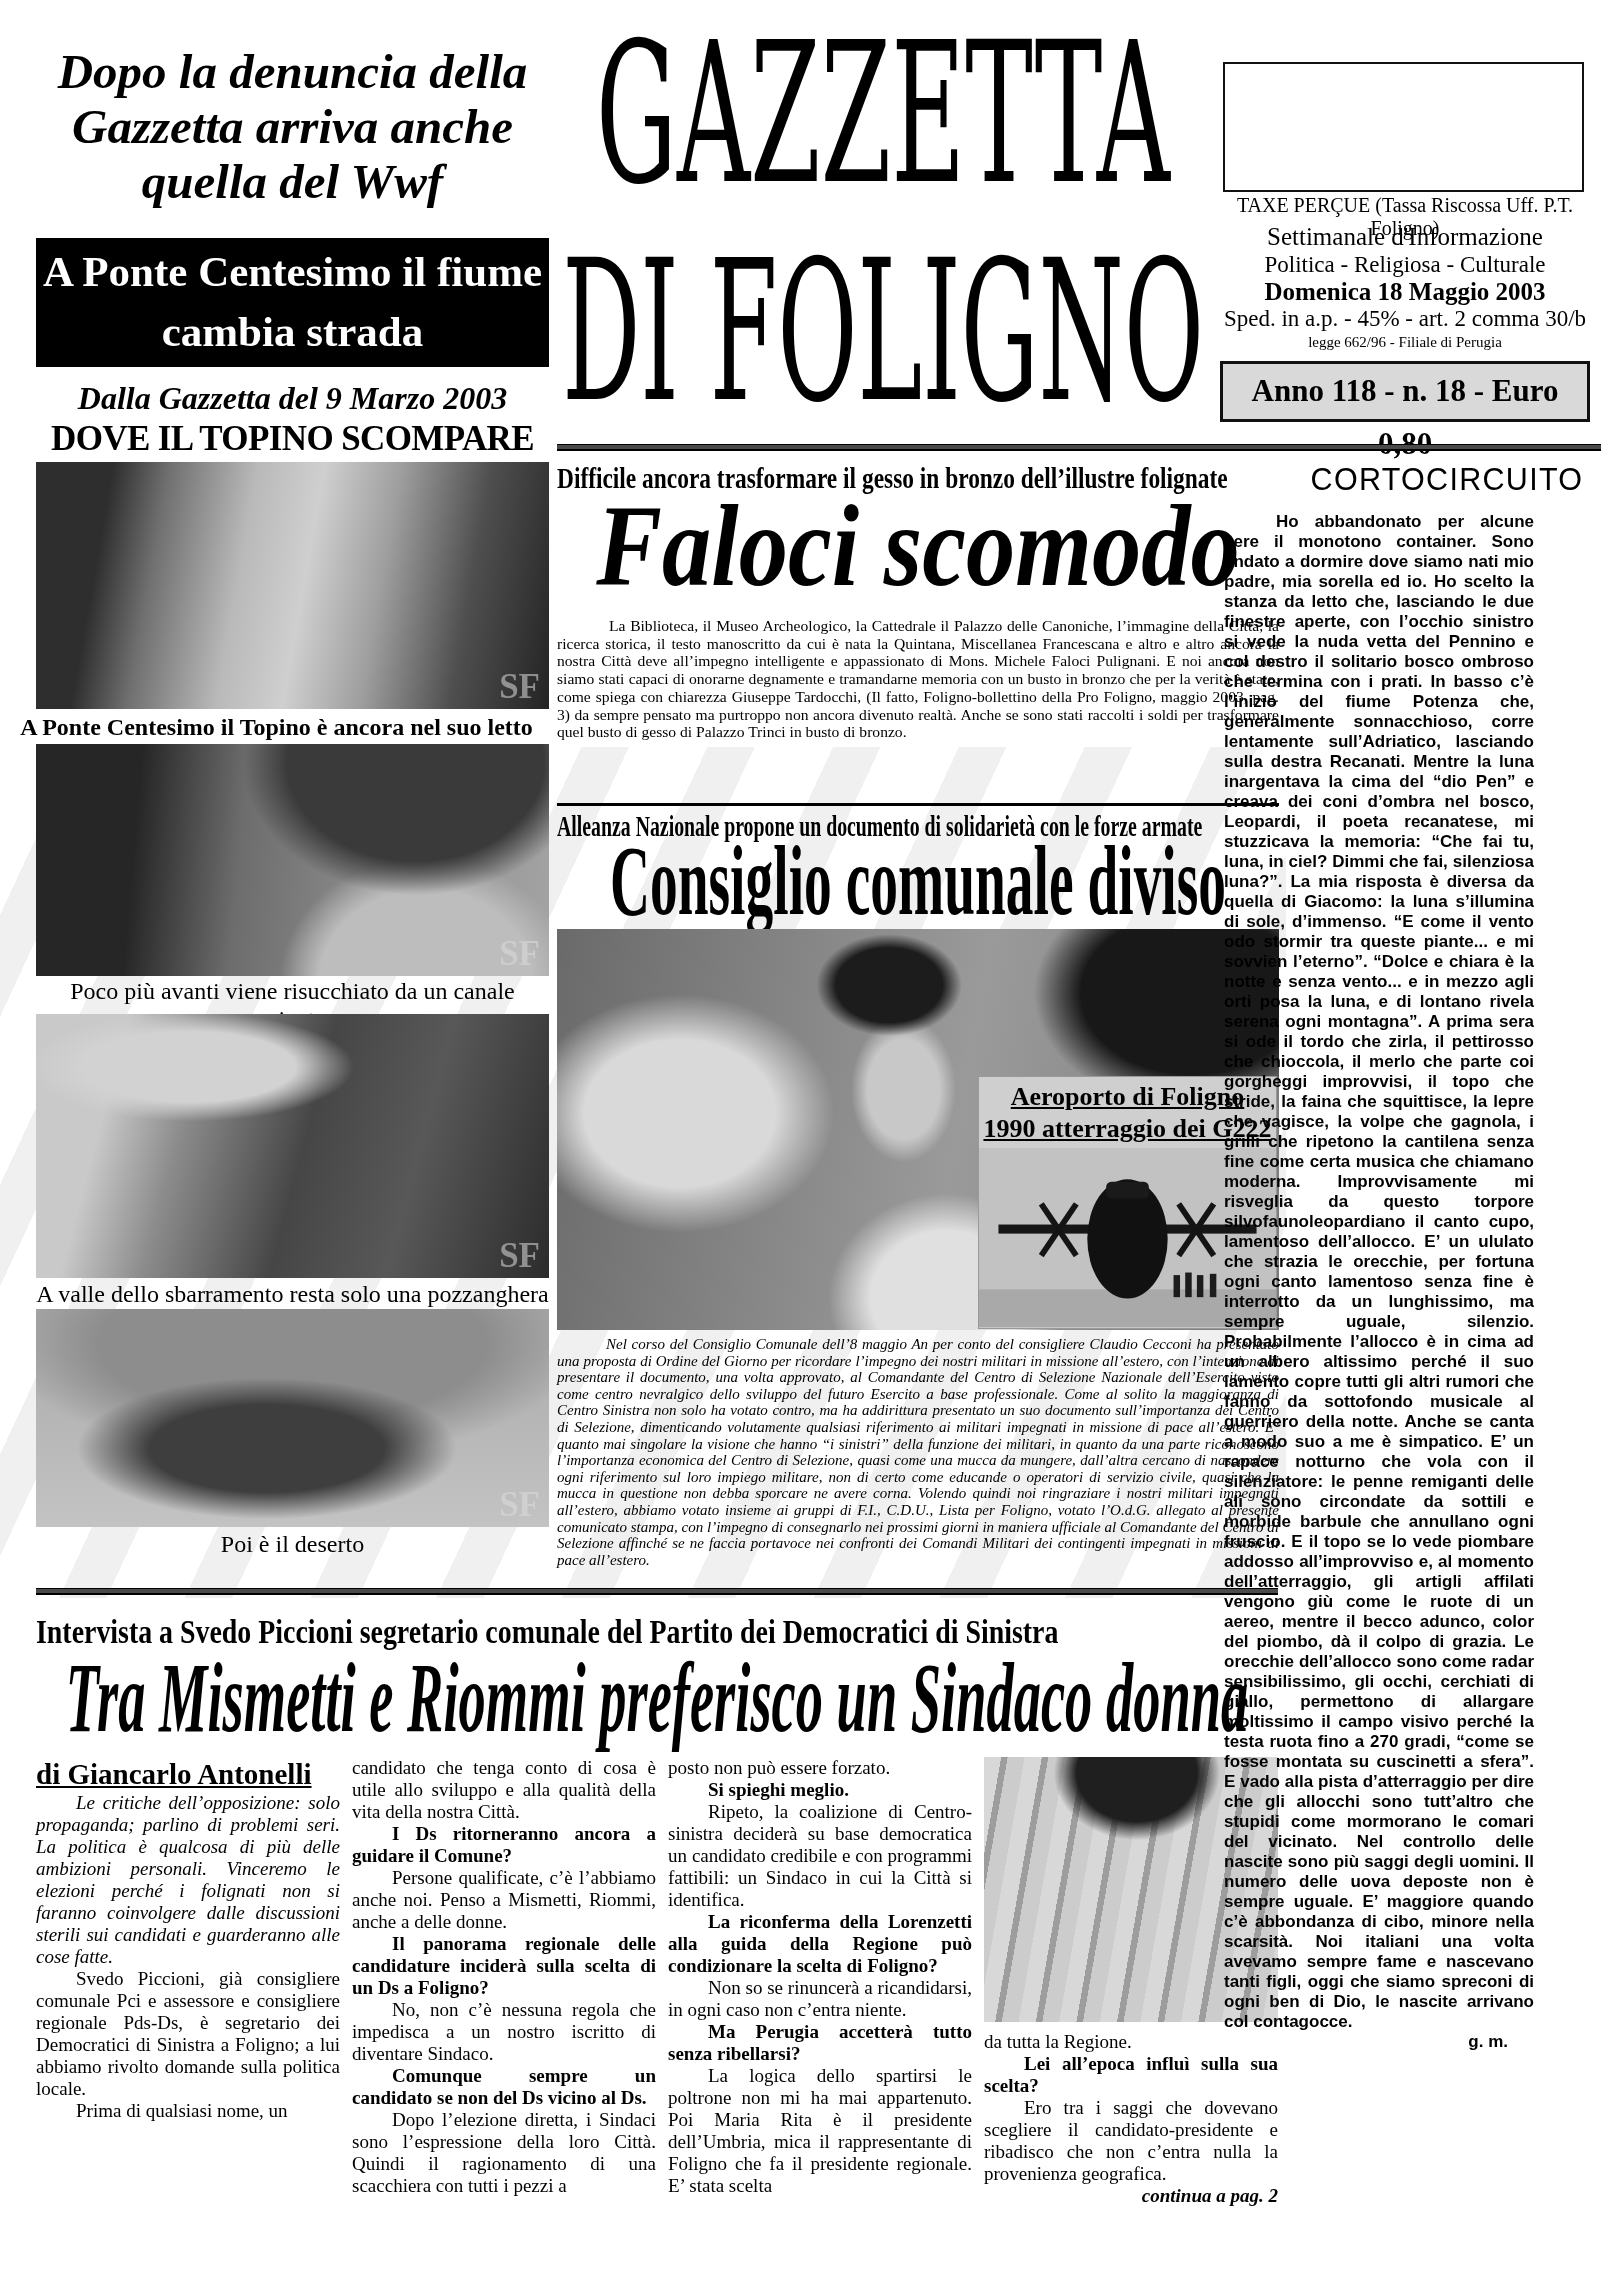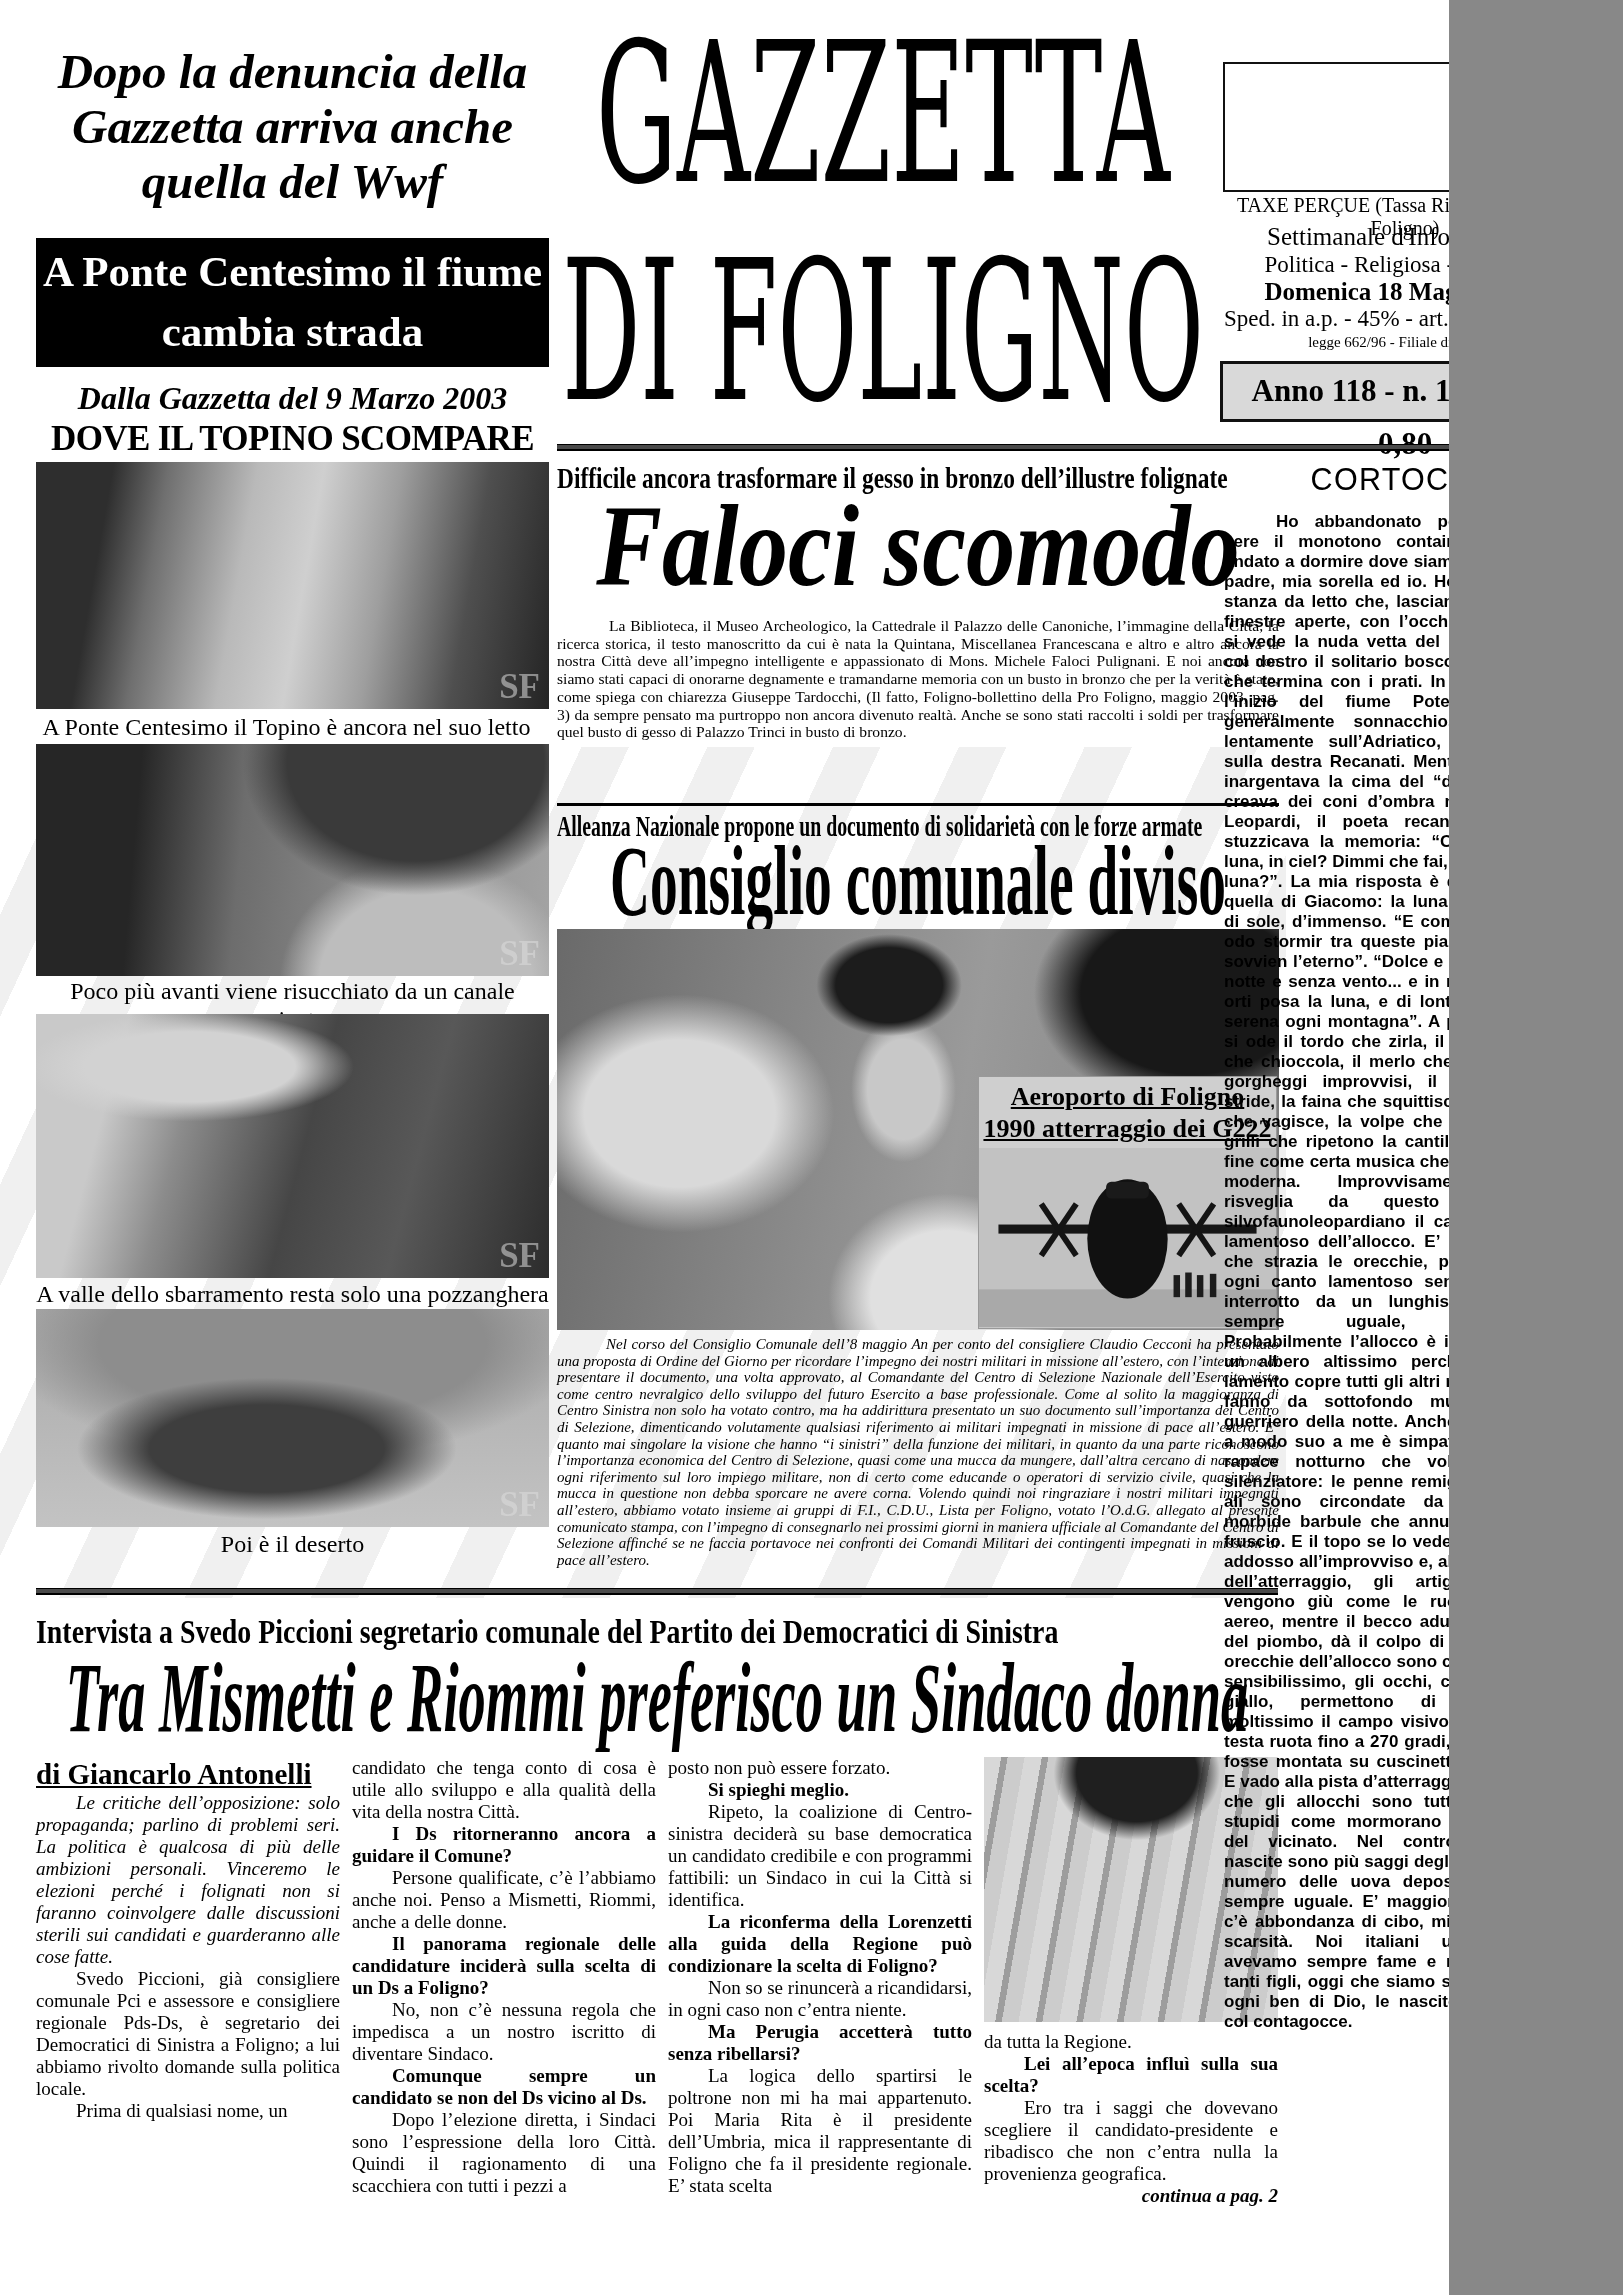--- a/index.html
+++ b/index.html
@@ -1,17 +1,17 @@
 <!DOCTYPE html>
 <html style="font-size:10.4px"><head>
 <meta charset="utf-8">
 <style>
   html,body{margin:0;padding:0;background:#888;}
   #page{
-    position:relative;width:1449px;height:2295px;background:#fff;color:#000;
+    position:relative;width:1623px;height:2295px;background:#fff;color:#000;
     font-family:"Liberation Serif", serif;overflow:hidden;
   }
   .abs{position:absolute;}
   .sans{font-family:"Liberation Sans", sans-serif;}
   .b{font-weight:bold;}
   .i{font-style:italic;}
   .ctr{text-align:center;}
   .just{text-align:justify;}
   .nowrap{white-space:nowrap;}
   .cond{transform-origin:0 0;transform:scaleX(var(--sx,1));}
@@ -69,21 +69,21 @@
     <span>A Ponte Centesimo il fiume cambia strada</span>
   </div>
 
   <div class="abs b i ctr" style="left:36px;top:380px;width:513px;font-size:32px;">Dalla Gazzetta del 9 Marzo 2003</div>
 
   <div class="abs b ctr" style="left:36px;top:419px;width:513px;font-size:35px;letter-spacing:-0.6px;">DOVE IL TOPINO SCOMPARE</div>
 
   <div class="photo ph1" style="left:36px;top:462px;width:513px;height:247px;">
     <span class="wm">SF</span>
   </div>
-  <div class="caption abs" style="left:30px;top:714px;width:513px;">A Ponte Centesimo il Topino è ancora nel suo letto</div>
+  <div class="caption abs" style="left:20px;top:714px;width:513px;font-weight:bold;">A Ponte Centesimo il Topino è ancora nel suo letto</div>
 
   <div class="photo ph2" style="left:36px;top:744px;width:513px;height:232px;">
     <span class="wm">SF</span>
   </div>
   <div class="caption abs" style="left:36px;top:978px;width:513px;">Poco più avanti viene risucchiato da un canale privato</div>
 
   <div class="photo ph3" style="left:36px;top:1014px;width:513px;height:264px;">
     <span class="wm">SF</span>
   </div>
   <div class="caption abs" style="left:36px;top:1281px;width:513px;">A valle dello sbarramento resta solo una pozzanghera</div>

